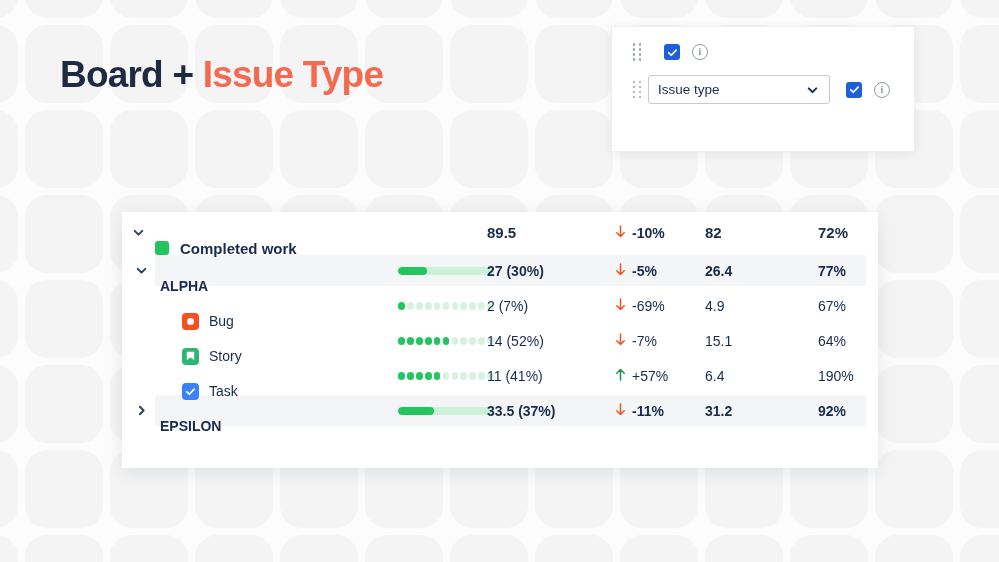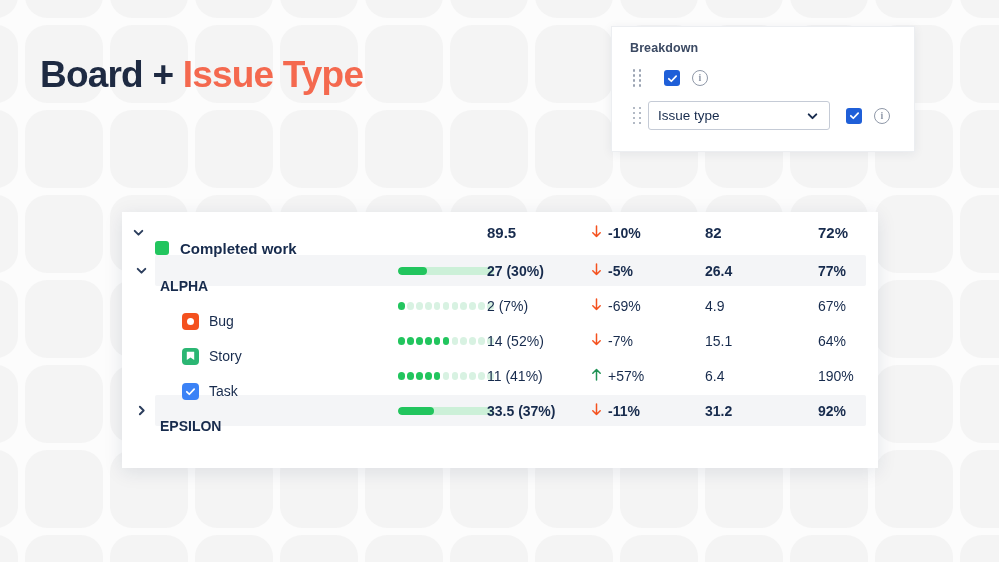--- a/index.html
+++ b/index.html
@@ -29,21 +29,21 @@
     position: absolute;
     width: 78px;
     height: 78px;
     border-radius: 22px;
     background: #f4f4f4;
   }
 
   
   #title {
     position: absolute;
-    left: 40px;
+    left: 60px;
     top: 55px;
     z-index: 3;
     font-size: 37px;
     font-weight: bold;
     letter-spacing: -0.8px;
     line-height: 1.1;
     white-space: nowrap;
   }
   #title .dark { color: #1e2a42; }
   #title .accent { color: #f4694f; }
@@ -180,21 +180,21 @@
   }
 
   .cell { position: relative; z-index: 1; }
 
   
   .c-toggle   { width: 33px;  display: flex; align-items: center; justify-content: center; flex: 0 0 auto; }
   .c-toggle.indent { width: 38px; }
   .c-label    { flex: 0 0 auto; display: flex; align-items: center; margin-top: 31px; }
   .c-bar      { position: absolute; left: 276px; width: 96px; height: 8px; z-index: 1; }
   .c-value    { position: absolute; left: 365px; z-index: 1; }
-  .c-delta    { position: absolute; left: 469px; display: flex; align-items: center; z-index: 1; }
+  .c-delta    { position: absolute; left: 493px; display: flex; align-items: center; z-index: 1; }
   .c-third    { position: absolute; left: 583px; z-index: 1; }
   .c-fourth   { position: absolute; left: 696px; z-index: 1; }
 
   .header-row .c-label { font-weight: bold; font-size: 15px; }
   .header-row .c-value,
   .header-row .c-third,
   .header-row .c-fourth { font-weight: bold; font-size: 15px; }
   .header-row .c-delta .dtext { font-weight: bold; font-size: 14px; }
 
   .trow.banded .c-label,
@@ -376,21 +376,20 @@
     <div class="cell" style="left: 800px; top: 545px; width: 78px; height: 78px;"></div>
     <div class="cell" style="left: 885px; top: 545px; width: 78px; height: 78px;"></div>
     <div class="cell" style="left: 970px; top: 545px; width: 78px; height: 78px;"></div>
   </div>
 
 <div id="title">
   <span class="dark">Board + </span><span class="accent">Issue Type</span>
 </div>
 
 <div id="breakdown-panel">
-  <div class="panel-title">Breakdown</div>
   <div id="bd-rows">
       <div class="bd-row">
         <div class="drag-handle">
           <i></i>
           <i></i>
           <i></i>
           <i></i>
           <i></i>
           <i></i>
           <i></i>

